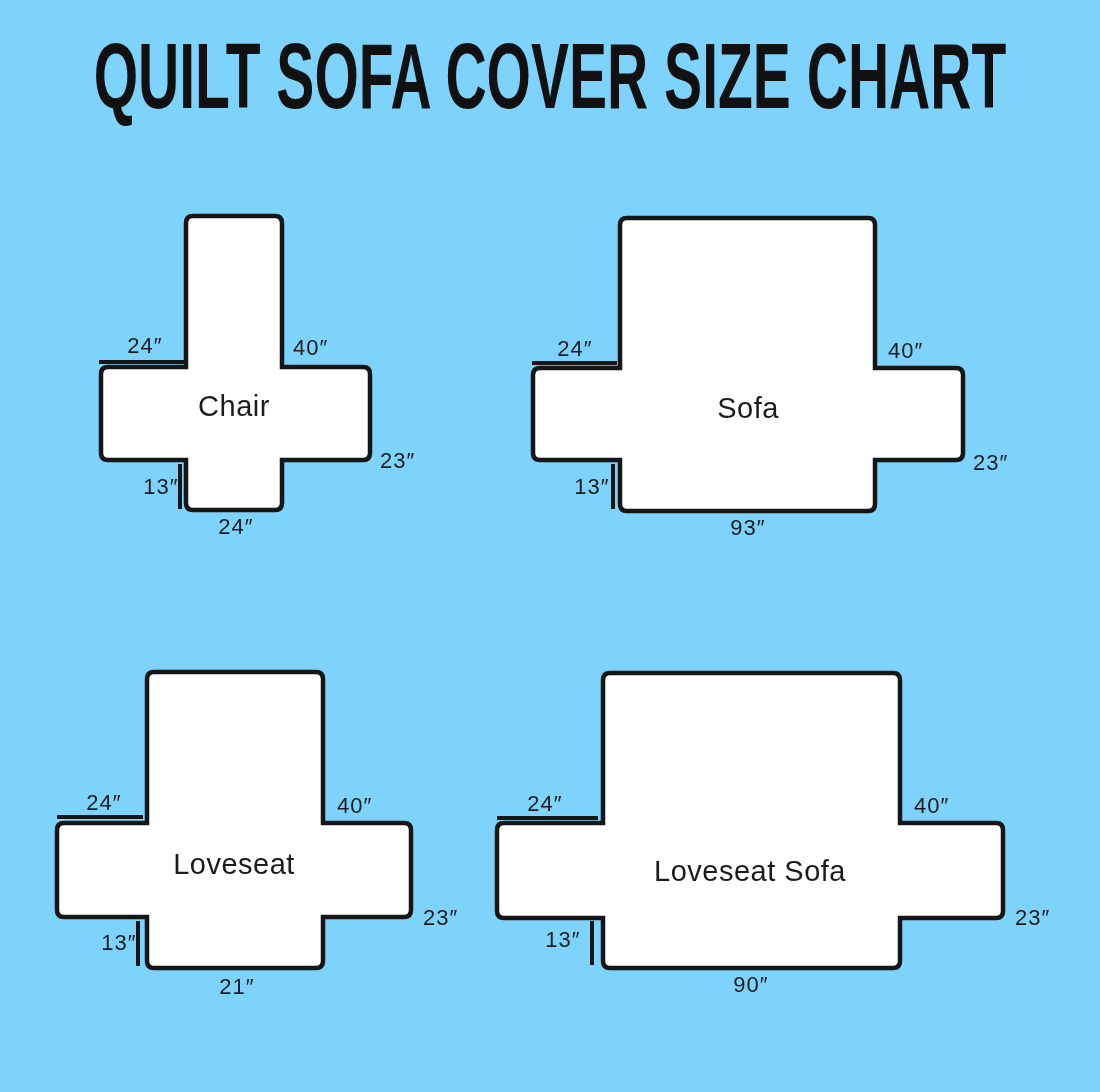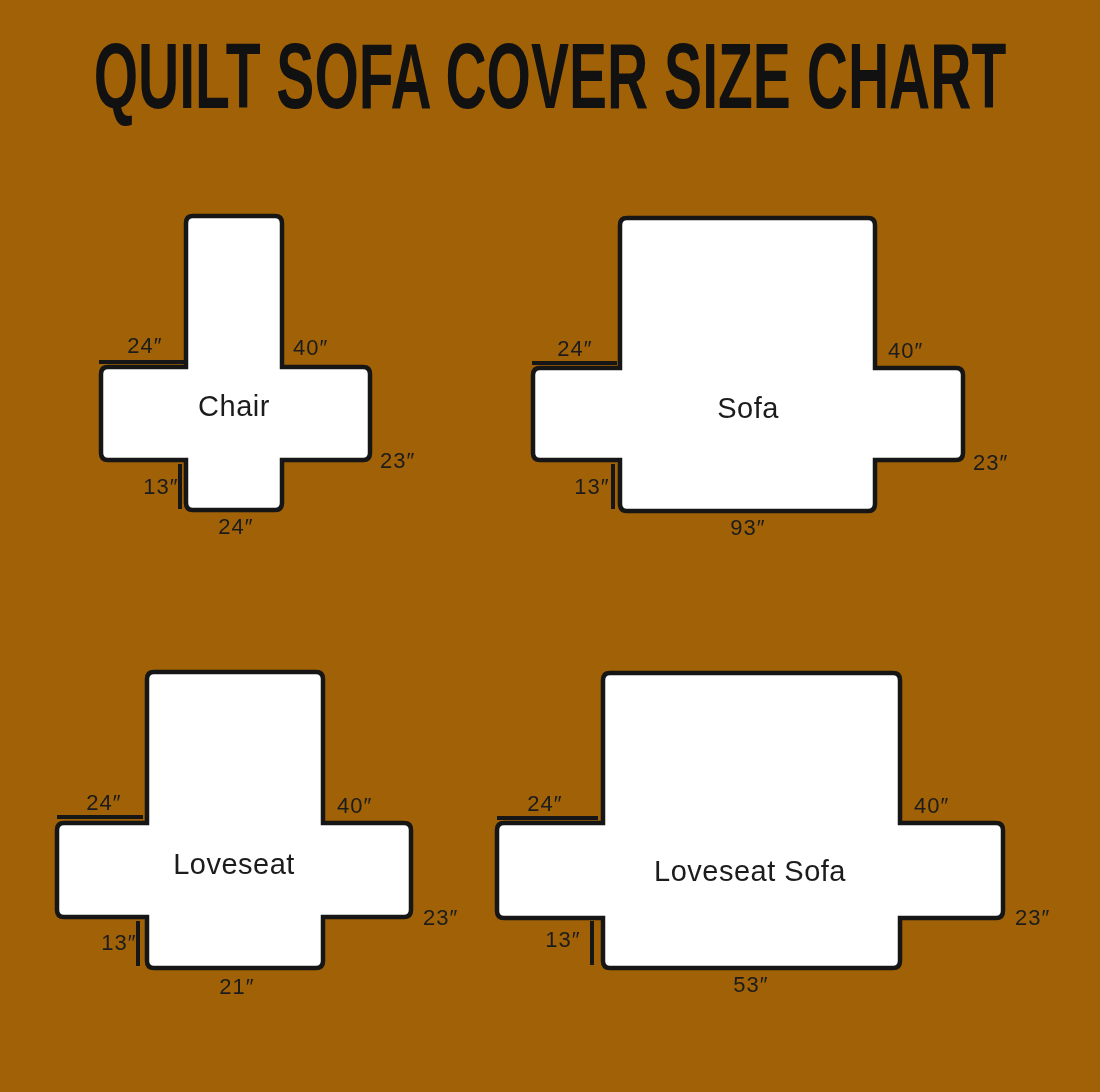--- a/index.html
+++ b/index.html
@@ -1,19 +1,19 @@
 <!DOCTYPE html>
 <html><head>
 <meta charset="utf-8">
 <style>
   html,body{margin:0;padding:0;background:#ffffff;}
   .page{
     position:relative;
     width:1100px;height:1092px;
-    background:#a16207;
+    background:#7dd3fc;
     overflow:hidden;
     font-family:"Liberation Sans","DejaVu Sans",sans-serif;
     color:#161616;
   }
   .title{
     position:absolute;
     left:50%;top:30px;
     margin:0;
     font-size:92px;
     font-weight:bold;
@@ -102,16 +102,16 @@
     <span class="lbl dim c" style="left:237px;top:987px">21″</span>
   </div>
 
   
   <div style="display:contents">
     <span class="lbl dname c" style="left:750px;top:871px">Loveseat Sofa</span>
     <span class="lbl dim l" style="left:914px;top:762px">40″</span>
     <span class="lbl dim c" style="left:545px;top:804px">24″</span>
     <span class="lbl dim l" style="left:1015px;top:874px">23″</span>
     <span class="lbl dim c" style="left:563px;top:940px">13″</span>
-    <span class="lbl dim c" style="left:751px;top:985px">53″</span>
+    <span class="lbl dim c" style="left:751px;top:985px">90″</span>
   </div>
 
 </div>
 
 </body></html>

